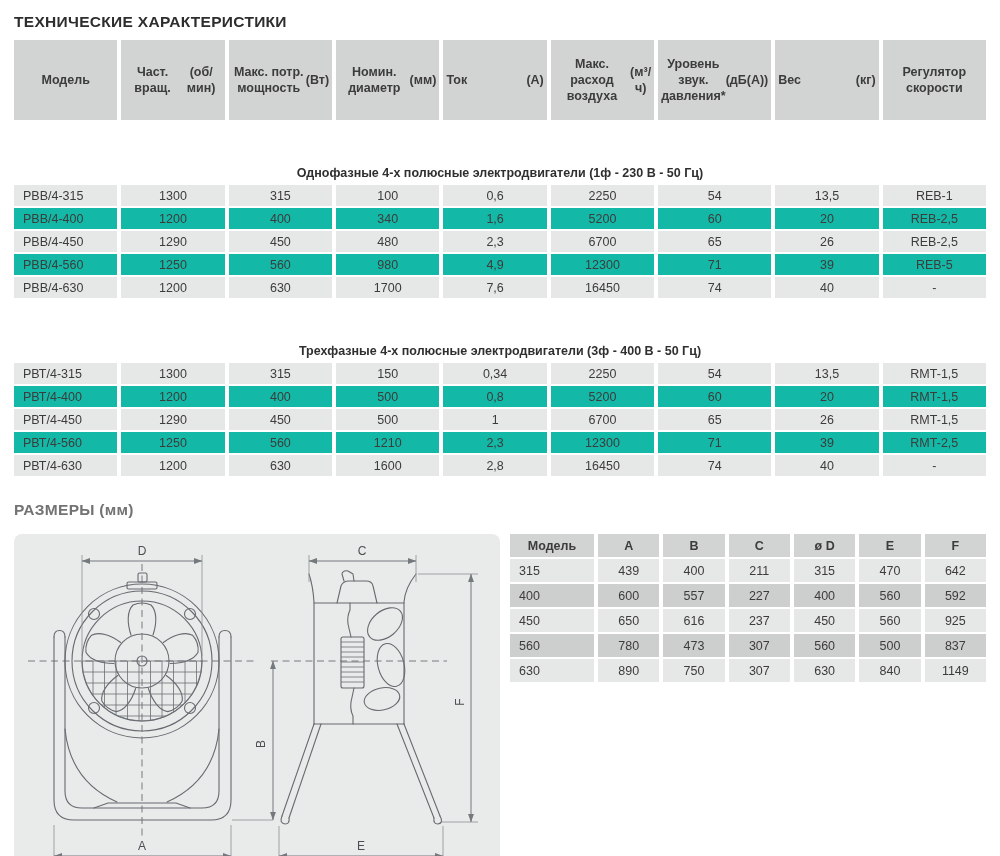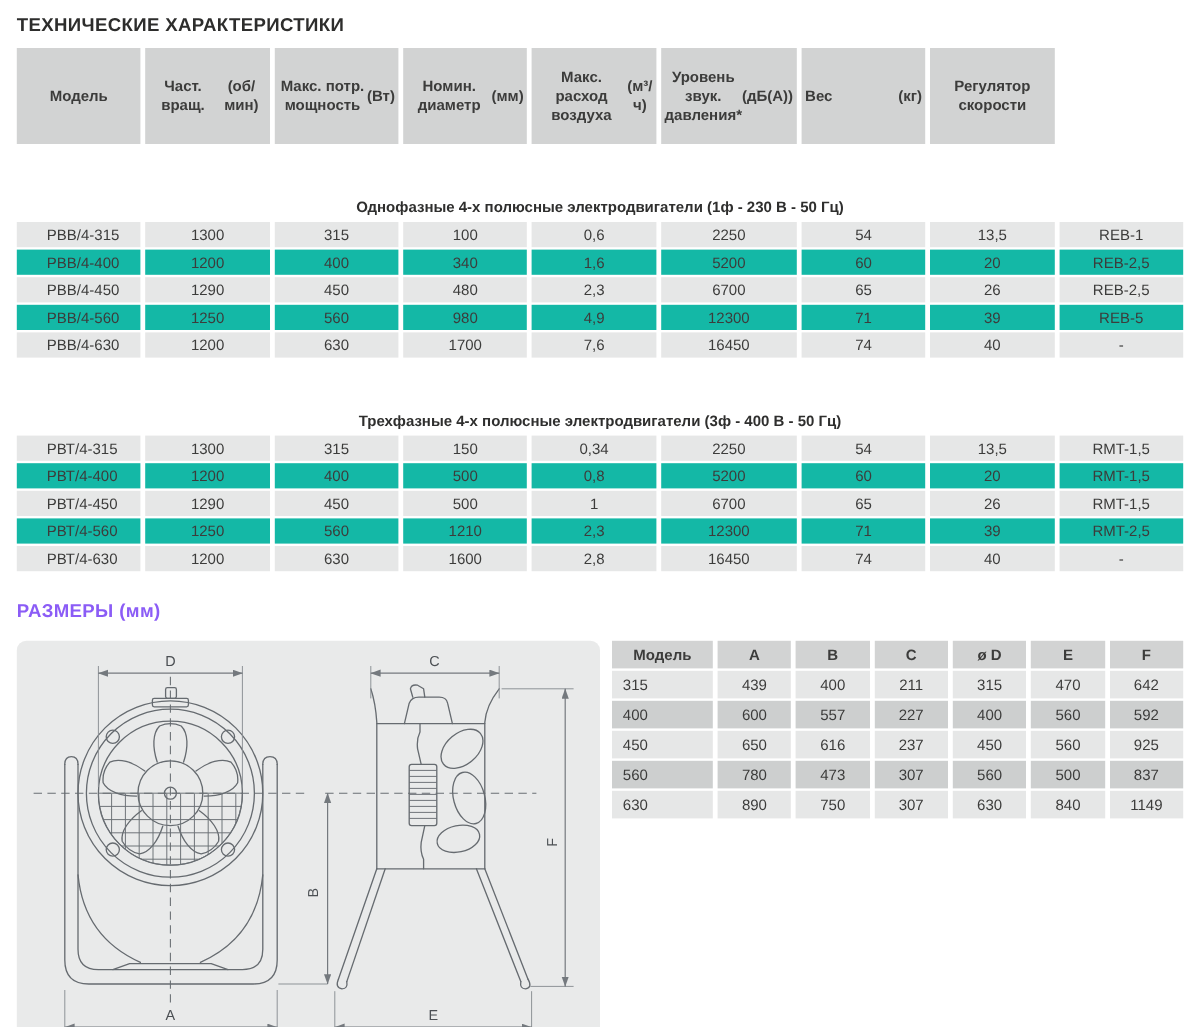--- a/index.html
+++ b/index.html
@@ -1,31 +1,31 @@
 <!DOCTYPE html>
 <html><head>
 <meta charset="utf-8">
 <style>
   html,body{margin:0;padding:0;background:#fff;}
   body{width:1000px;height:856px;font-family:"Liberation Sans",sans-serif;color:#3c3c3b;overflow:hidden;}
   .page{box-sizing:border-box;width:1000px;height:692px;padding:0 14px;}
   .big-title{font-size:15.5px;font-weight:bold;letter-spacing:.3px;color:#2d2d2c;margin:0;padding:13px 0 9px 0;}
-  .sub-title{font-size:15.5px;font-weight:bold;letter-spacing:.3px;color:#8b5cf6;margin:0;padding:25px 0 15px 0;}
+  .sub-title{font-size:15.5px;font-weight:bold;letter-spacing:.3px;color:#737373;margin:0;padding:25px 0 15px 0;}
 
   
   .spec-grid{display:grid;grid-template-columns:repeat(9,1fr);column-gap:4px;row-gap:2px;}
   .hcell{background:#d2d3d3;height:80px;box-sizing:border-box;display:flex;flex-direction:row;
          justify-content:space-between;align-items:center;text-align:center;
          font-weight:bold;font-size:12.5px;line-height:1.3;padding:8px 3px;}
   .hcell.center{justify-content:center;}
   .section-title{grid-column:1/-1;background:#fff;text-align:center;font-weight:bold;
                  font-size:12.5px;padding:4px 0 3px 0;color:#2f2f2e;margin-top:40px;}
   .cell{height:21px;display:flex;align-items:center;justify-content:center;font-size:12.5px;background:#e6e7e7;}
   .cell.dark{background:#14b8a6;}
-  .cell.left{justify-content:flex-start;padding-left:25px;}
+  .cell.left{justify-content:flex-start;padding-left:9px;}
 
   
   .bottom{display:flex;gap:10px;align-items:flex-start;}
   .panel{flex:0 0 486px;width:486px;height:350px;background:#e9eaea;border-radius:8px;}
   .dims-grid{flex:1;display:grid;grid-template-columns:84px repeat(6,1fr);column-gap:4px;row-gap:2px;}
   .hcell2{background:#d2d3d3;height:23px;display:flex;align-items:center;justify-content:center;
           font-weight:bold;font-size:12.5px;}
   .dcell{height:23px;display:flex;align-items:center;justify-content:center;font-size:12.5px;background:#e6e7e7;}
   .dcell.dark{background:#cdcfcf;}
   .dcell.left{justify-content:flex-start;padding-left:9px;}
@@ -53,20 +53,24 @@
         <span>Част. вращ.</span>
         <span>(об/мин)</span>
       </div>
       <div class="hcell">
         <span>Макс. потр. мощность</span>
         <span>(Вт)</span>
       </div>
       <div class="hcell">
         <span>Номин. диаметр</span>
         <span>(мм)</span>
+      </div>
+      <div class="hcell">
+        <span>Ток</span>
+        <span>(А)</span>
       </div>
       <div class="hcell">
         <span>Макс. расход воздуха</span>
         <span>(м³/ч)</span>
       </div>
       <div class="hcell">
         <span>Уровень звук. давления*</span>
         <span>(дБ(А))</span>
       </div>
       <div class="hcell">

